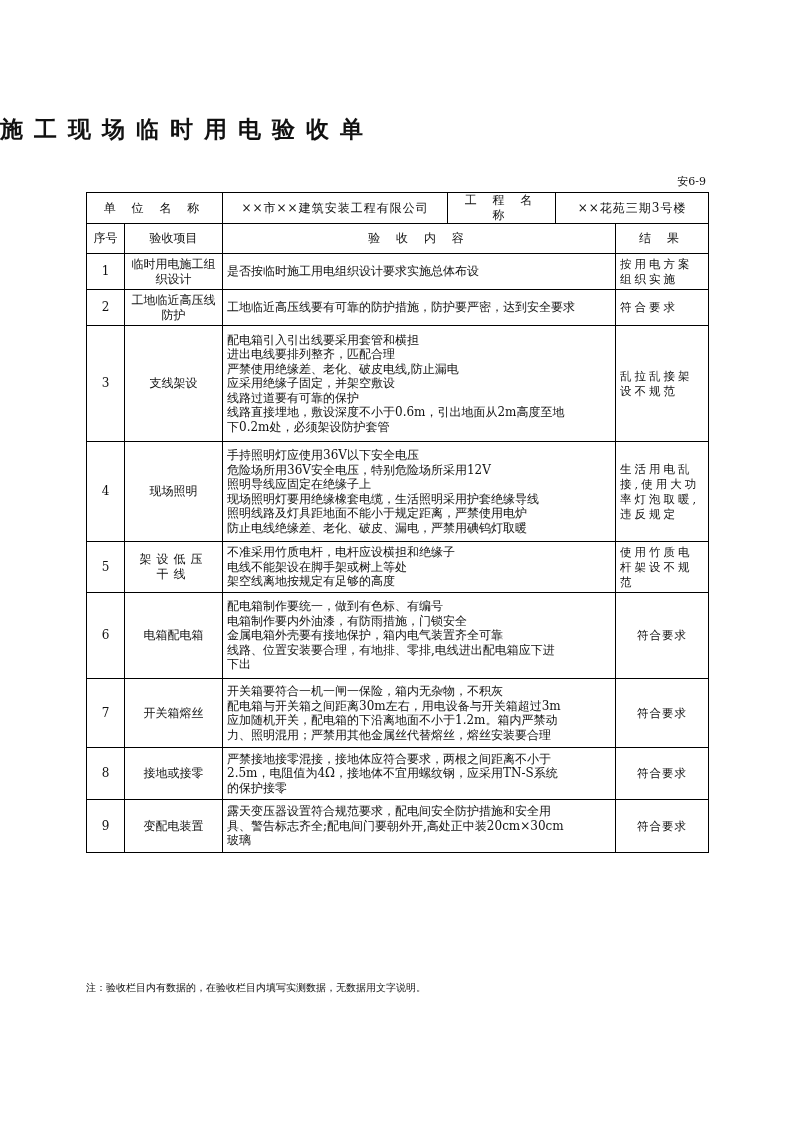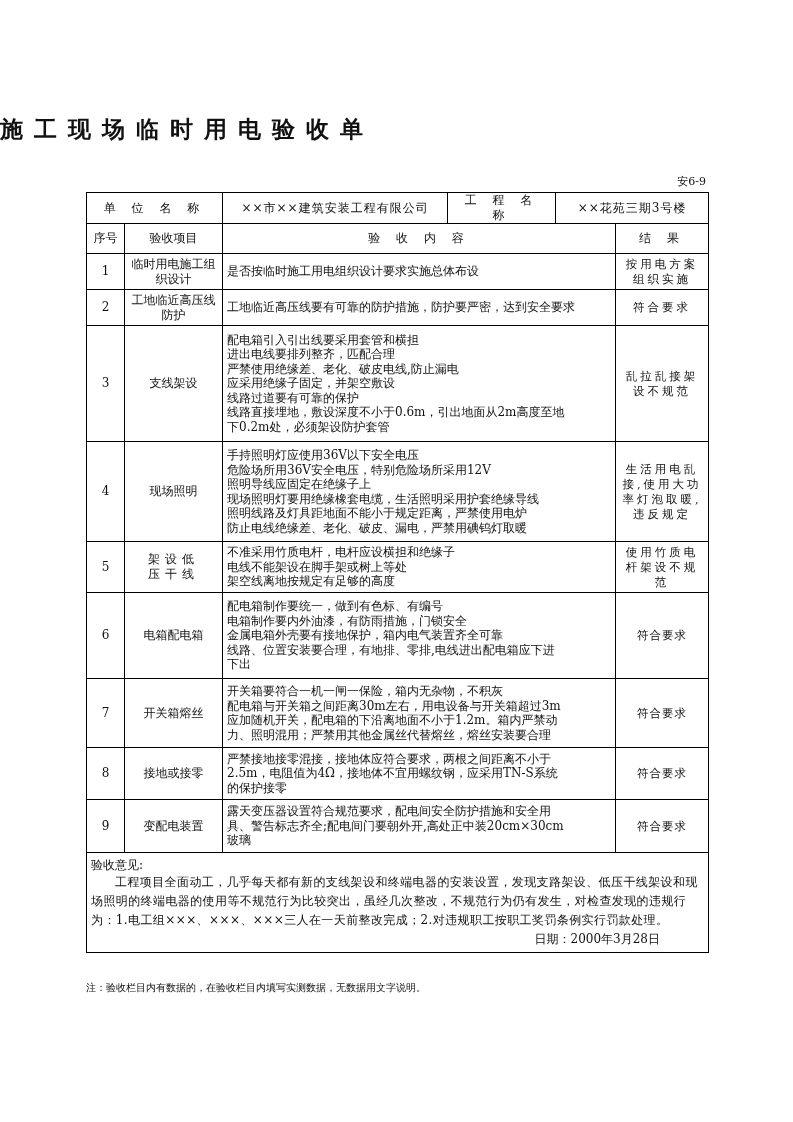--- a/index.html
+++ b/index.html
@@ -5,21 +5,21 @@
   html, body { margin:0; padding:0; background:#ffffff; }
   body { width:793px; height:1122px; position:relative; font-family:"DejaVu Serif","Liberation Serif",serif; color:#111; }
   .title { position:absolute; top:114px; left:0; width:793px; text-align:left; font-size:23px; font-weight:bold; letter-spacing:11px; font-family:"DejaVu Sans","Liberation Sans",sans-serif; }
   .code { position:absolute; top:174px; right:87px; font-size:11px; }
   table.form { position:absolute; top:192px; left:86px; width:622px; border-collapse:collapse; table-layout:fixed; font-size:12px;border-radius:11px; }
   table.form td { border:1px solid #000; padding:0 4px; vertical-align:middle; line-height:15px; }
   .c { text-align:center; }
   .spread { letter-spacing:6px; }
   .content { text-align:left; white-space:nowrap;margin-left:48px; }
   .content div { line-height:14.5px; }
-  .result { text-align:center; letter-spacing:3px; font-size:11.5px; line-height:16px; }
+  .result { text-align:left; letter-spacing:3px; font-size:11.5px; line-height:16px; }
   .result.c { text-align:center; letter-spacing:1px; }
   .opinion { padding:4px 4px 2px 4px !important; vertical-align:top !important; }
   .opinion .label { line-height:16px; }
   .opinion .body { text-indent:2em; line-height:19px; letter-spacing:0.4px; font-size:12px; }
   .opinion .date { text-align:right; padding-right:44px; line-height:18px; }
   .note { position:absolute; top:981px; left:86px; font-size:10px; }
 </style>
 </head>
 <body>
 
@@ -87,21 +87,21 @@
       <div>危险场所用36V安全电压，特别危险场所采用12V</div>
       <div>照明导线应固定在绝缘子上</div>
       <div>现场照明灯要用绝缘橡套电缆，生活照明采用护套绝缘导线</div>
       <div>照明线路及灯具距地面不能小于规定距离，严禁使用电炉</div>
       <div>防止电线绝缘差、老化、破皮、漏电，严禁用碘钨灯取暖</div>
     </td>
     <td class="result">生活用电乱接,使用大功率灯泡取暖,违反规定</td>
   </tr>
   <tr style="height:51px">
     <td class="c">5</td>
-    <td class="c" style="letter-spacing:5px;padding:0 18px">架设低压干线</td>
+    <td class="c" style="letter-spacing:5px;padding:0 10px">架设低压干线</td>
     <td colspan="3" class="content">
       <div>不准采用竹质电杆，电杆应设横担和绝缘子</div>
       <div>电线不能架设在脚手架或树上等处</div>
       <div>架空线离地按规定有足够的高度</div>
     </td>
     <td class="result">使用竹质电杆架设不规范</td>
   </tr>
   <tr style="height:86px">
     <td class="c">6</td>
     <td class="c">电箱配电箱</td>
@@ -139,23 +139,16 @@
     <td class="c">9</td>
     <td class="c">变配电装置</td>
     <td colspan="3" class="content">
       <div>露天变压器设置符合规范要求，配电间安全防护措施和安全用</div>
       <div>具、警告标志齐全;配电间门要朝外开,高处正中装20cm×30cm</div>
       <div>玻璃</div>
     </td>
     <td class="result c">符合要求</td>
   </tr>
 
-  <tr style="height:100px">
-    <td colspan="6" class="opinion">
-      <div class="label">验收意见:</div>
-      <div class="body">工程项目全面动工，几乎每天都有新的支线架设和终端电器的安装设置，发现支路架设、低压干线架设和现场照明的终端电器的使用等不规范行为比较突出，虽经几次整改，不规范行为仍有发生，对检查发现的违规行为：1.电工组×××、×××、×××三人在一天前整改完成；2.对违规职工按职工奖罚条例实行罚款处理。</div>
-      <div class="date">日期：2000年3月28日</div>
-    </td>
-  </tr>
 </tbody>
   </table>
 
 <div class="note">注：验收栏目内有数据的，在验收栏目内填写实测数据，无数据用文字说明。</div>
 
 </body></html>

